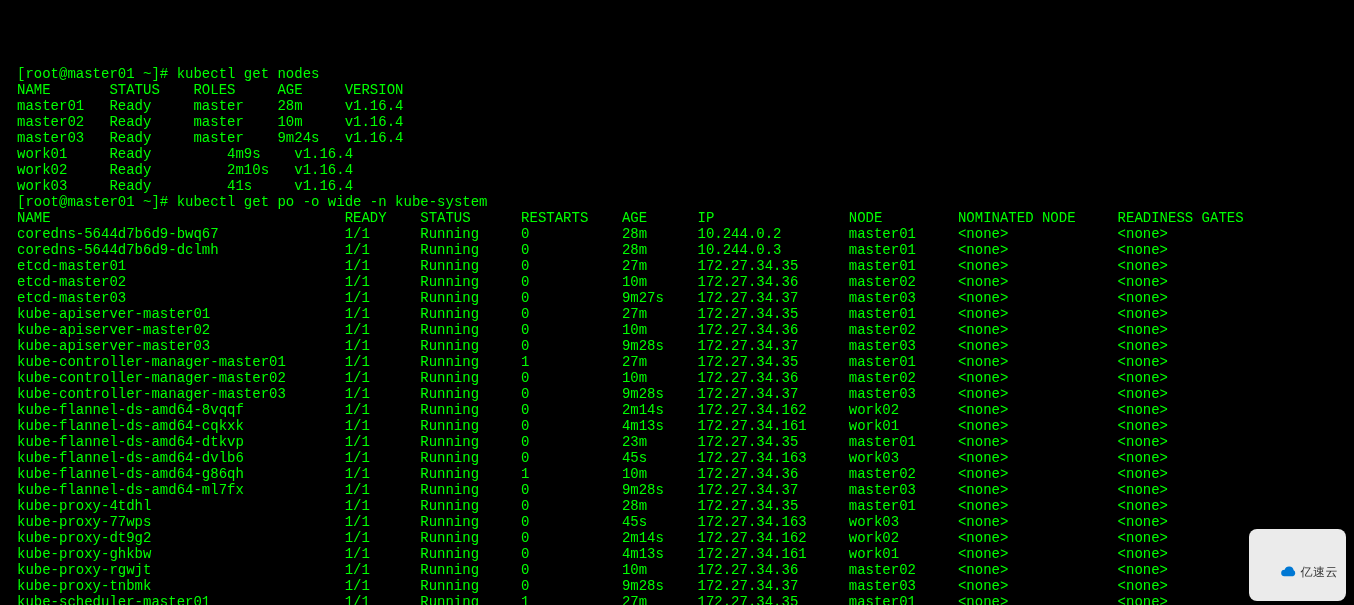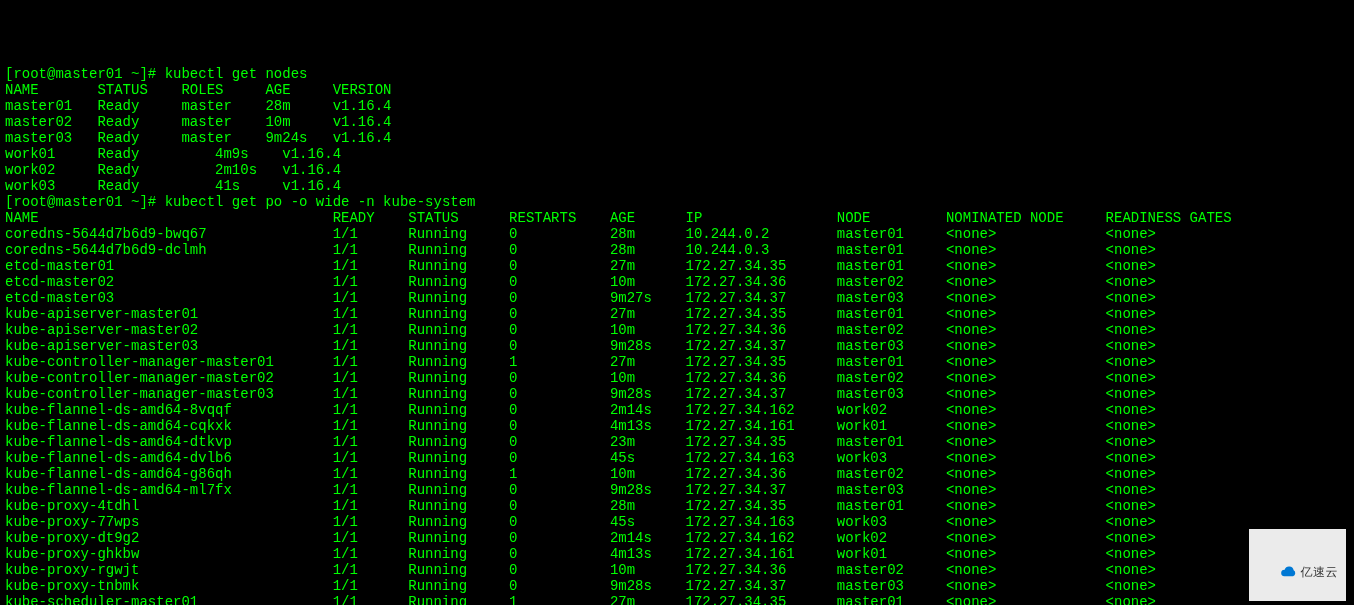--- a/index.html
+++ b/index.html
@@ -18,30 +18,30 @@
     }
     .watermark {
       position: absolute;
       right: 8px;
       bottom: 4px;
       background: rgba(255,255,255,0.92);
       color: #333;
       font-family: sans-serif;
       font-size: 12px;
       padding: 4px 8px;
-      border-radius: 0;
+      border-radius: 8px;
       letter-spacing: 0.5px;
     }
     .watermark .icon {
       display: inline-block;
       vertical-align: middle;
       margin-right: 4px;
     }
     #terminal { display: block; }
-    .row { display: block; }
+    .row { display: block; margin-left: 12px; }
   </style>
 </head>
 <body>
 
 
 
 <div id="terminal"><span class="row"><span>[root@master01 ~]# </span><span>kubectl get nodes</span></span><span class="row">NAME       STATUS    ROLES     AGE     VERSION </span><span class="row">master01   Ready     master    28m     v1.16.4</span><span class="row">master02   Ready     master    10m     v1.16.4</span><span class="row">master03   Ready     master    9m24s   v1.16.4</span><span class="row">work01     Ready     <none>    4m9s    v1.16.4</none></span><span class="row">work02     Ready     <none>    2m10s   v1.16.4</none></span><span class="row">work03     Ready     <none>    41s     v1.16.4</none></span><span class="row"><span>[root@master01 ~]# </span><span>kubectl get po -o wide -n kube-system</span></span><span class="row">NAME                                   READY    STATUS      RESTARTS    AGE      IP                NODE         NOMINATED NODE     READINESS GATES </span><span class="row">coredns-5644d7b6d9-bwq67               1/1      Running     0           28m      10.244.0.2        master01     &lt;none&gt;             &lt;none&gt;</span><span class="row">coredns-5644d7b6d9-dclmh               1/1      Running     0           28m      10.244.0.3        master01     &lt;none&gt;             &lt;none&gt;</span><span class="row">etcd-master01                          1/1      Running     0           27m      172.27.34.35      master01     &lt;none&gt;             &lt;none&gt;</span><span class="row">etcd-master02                          1/1      Running     0           10m      172.27.34.36      master02     &lt;none&gt;             &lt;none&gt;</span><span class="row">etcd-master03                          1/1      Running     0           9m27s    172.27.34.37      master03     &lt;none&gt;             &lt;none&gt;</span><span class="row">kube-apiserver-master01                1/1      Running     0           27m      172.27.34.35      master01     &lt;none&gt;             &lt;none&gt;</span><span class="row">kube-apiserver-master02                1/1      Running     0           10m      172.27.34.36      master02     &lt;none&gt;             &lt;none&gt;</span><span class="row">kube-apiserver-master03                1/1      Running     0           9m28s    172.27.34.37      master03     &lt;none&gt;             &lt;none&gt;</span><span class="row">kube-controller-manager-master01       1/1      Running     1           27m      172.27.34.35      master01     &lt;none&gt;             &lt;none&gt;</span><span class="row">kube-controller-manager-master02       1/1      Running     0           10m      172.27.34.36      master02     &lt;none&gt;             &lt;none&gt;</span><span class="row">kube-controller-manager-master03       1/1      Running     0           9m28s    172.27.34.37      master03     &lt;none&gt;             &lt;none&gt;</span><span class="row">kube-flannel-ds-amd64-8vqqf            1/1      Running     0           2m14s    172.27.34.162     work02       &lt;none&gt;             &lt;none&gt;</span><span class="row">kube-flannel-ds-amd64-cqkxk            1/1      Running     0           4m13s    172.27.34.161     work01       &lt;none&gt;             &lt;none&gt;</span><span class="row">kube-flannel-ds-amd64-dtkvp            1/1      Running     0           23m      172.27.34.35      master01     &lt;none&gt;             &lt;none&gt;</span><span class="row">kube-flannel-ds-amd64-dvlb6            1/1      Running     0           45s      172.27.34.163     work03       &lt;none&gt;             &lt;none&gt;</span><span class="row">kube-flannel-ds-amd64-g86qh            1/1      Running     1           10m      172.27.34.36      master02     &lt;none&gt;             &lt;none&gt;</span><span class="row">kube-flannel-ds-amd64-ml7fx            1/1      Running     0           9m28s    172.27.34.37      master03     &lt;none&gt;             &lt;none&gt;</span><span class="row">kube-proxy-4tdhl                       1/1      Running     0           28m      172.27.34.35      master01     &lt;none&gt;             &lt;none&gt;</span><span class="row">kube-proxy-77wps                       1/1      Running     0           45s      172.27.34.163     work03       &lt;none&gt;             &lt;none&gt;</span><span class="row">kube-proxy-dt9g2                       1/1      Running     0           2m14s    172.27.34.162     work02       &lt;none&gt;             &lt;none&gt;</span><span class="row">kube-proxy-ghkbw                       1/1      Running     0           4m13s    172.27.34.161     work01       &lt;none&gt;             &lt;none&gt;</span><span class="row">kube-proxy-rgwjt                       1/1      Running     0           10m      172.27.34.36      master02     &lt;none&gt;             &lt;none&gt;</span><span class="row">kube-proxy-tnbmk                       1/1      Running     0           9m28s    172.27.34.37      master03     &lt;none&gt;             &lt;none&gt;</span><span class="row">kube-scheduler-master01                1/1      Running     1           27m      172.27.34.35      master01     &lt;none&gt;             &lt;none&gt;</span></div>
 
 <div class="watermark">
   <span class="icon">

